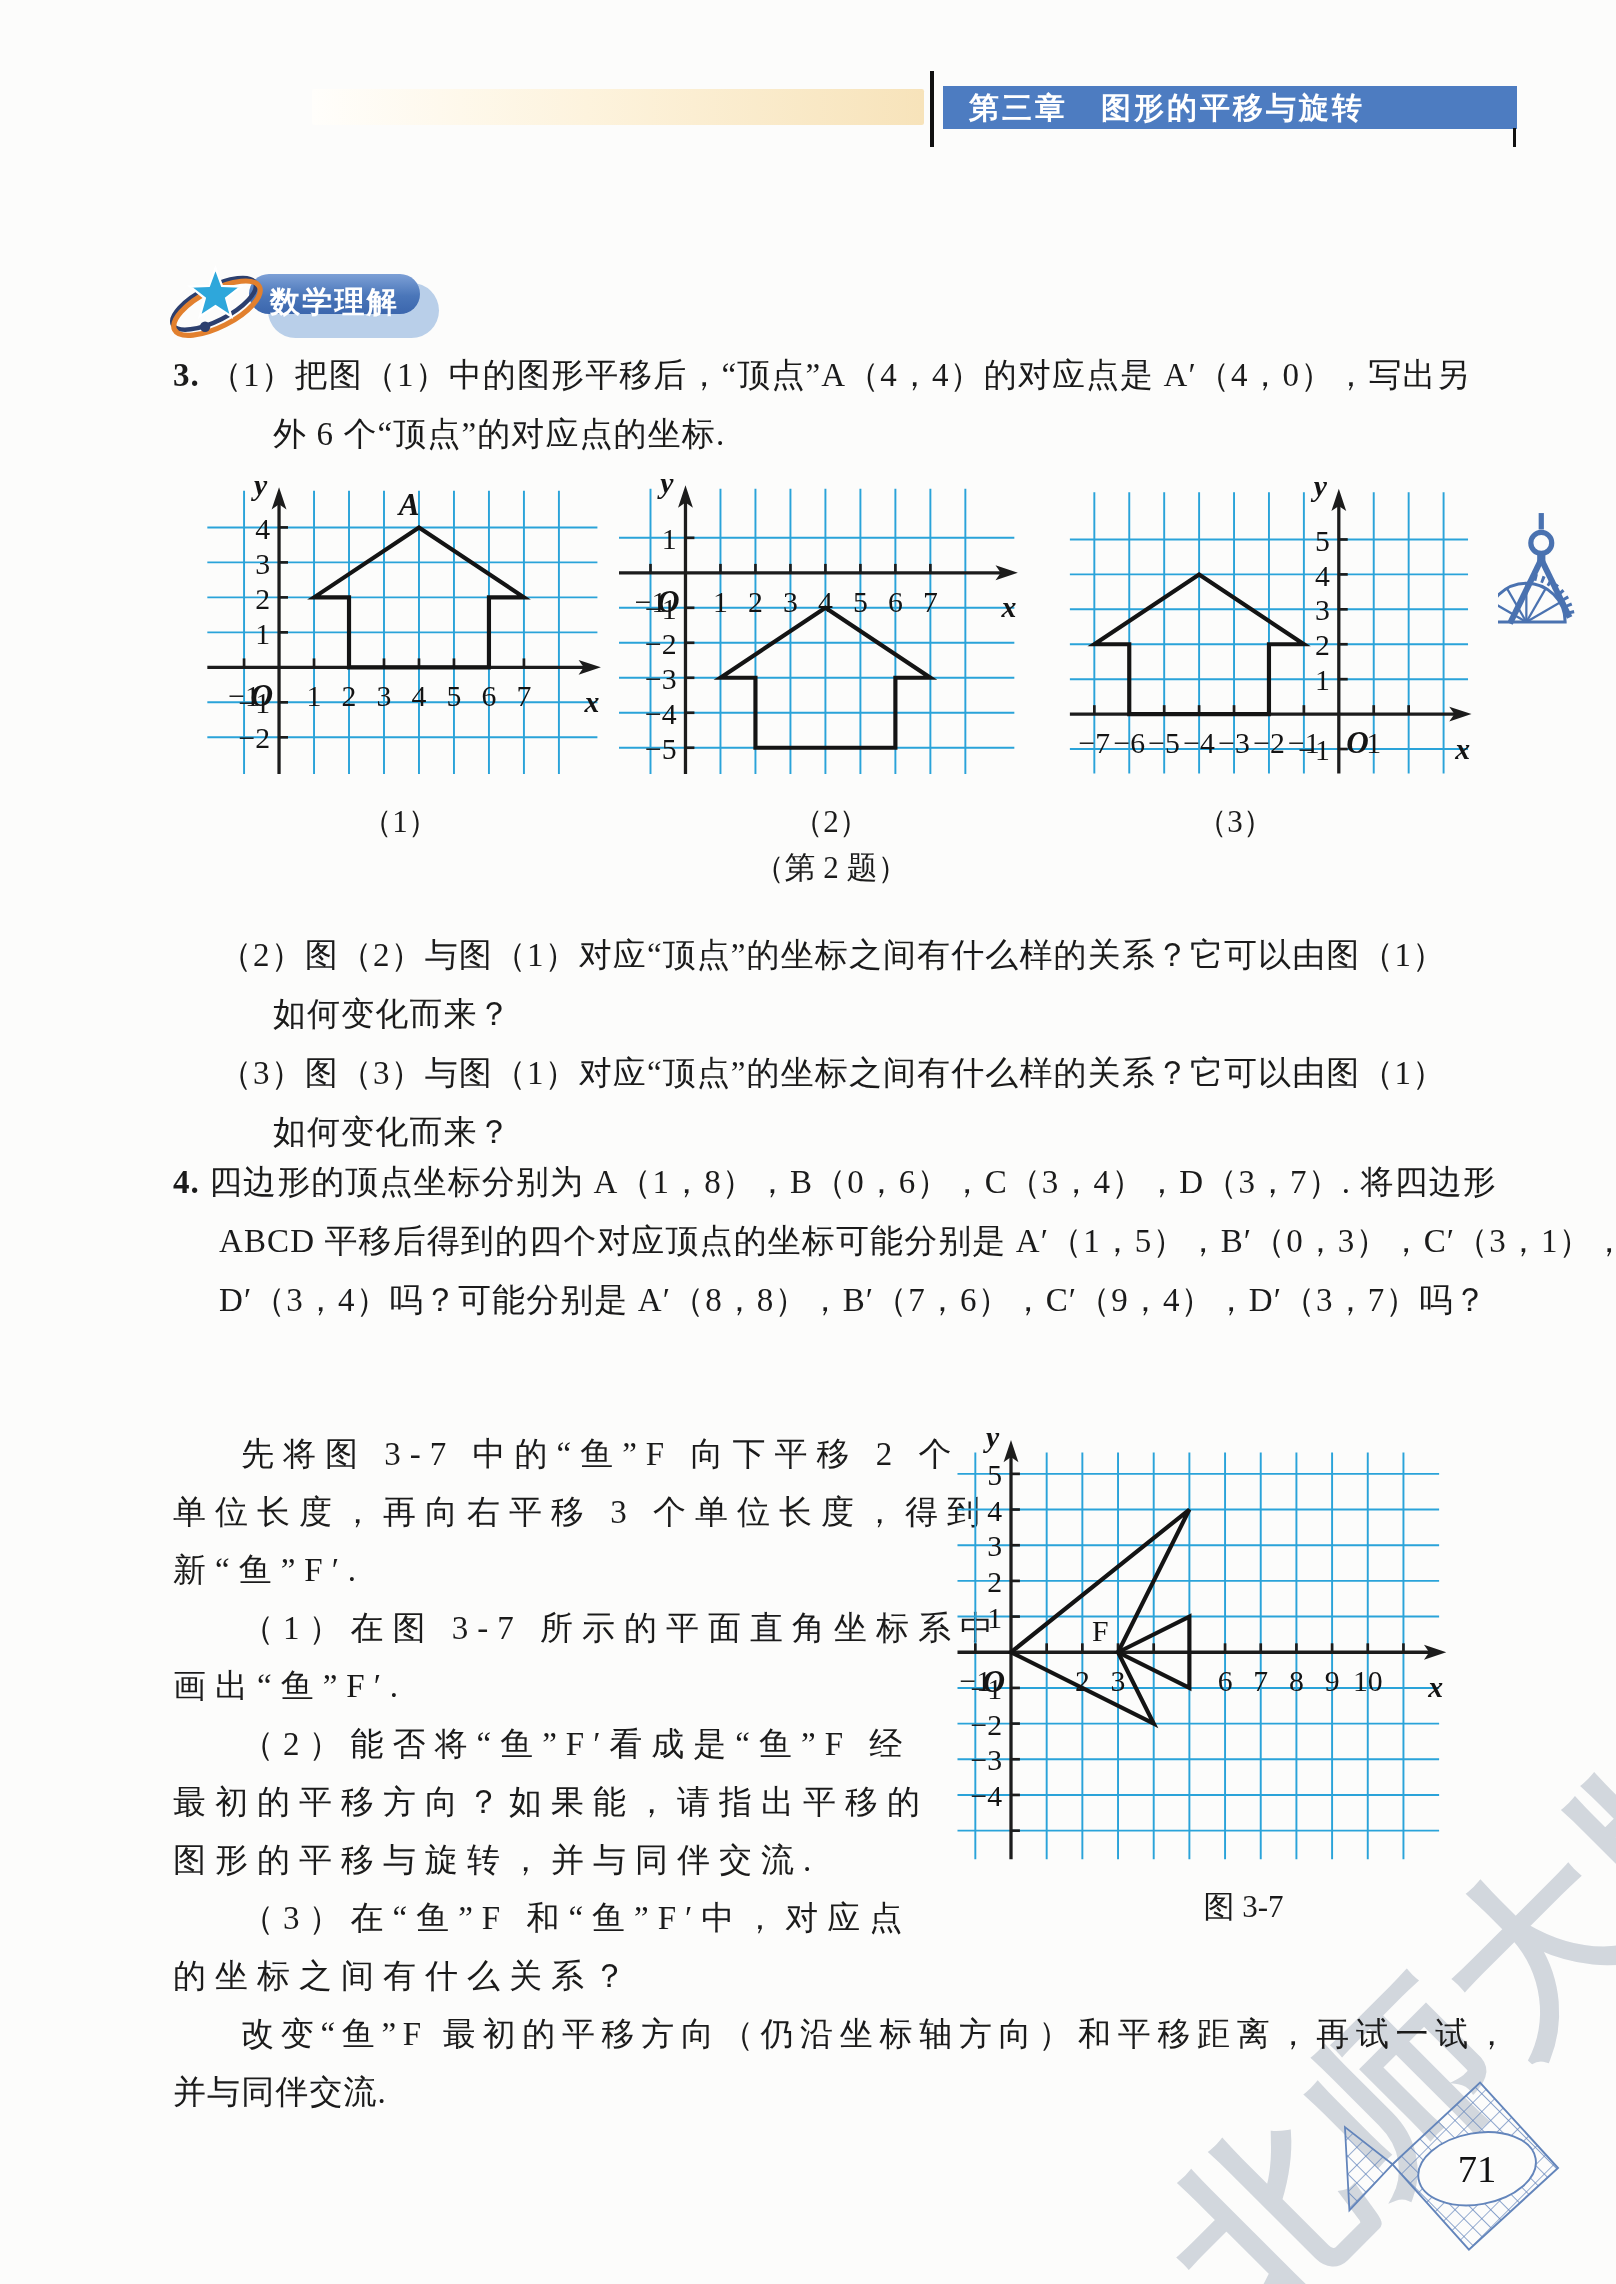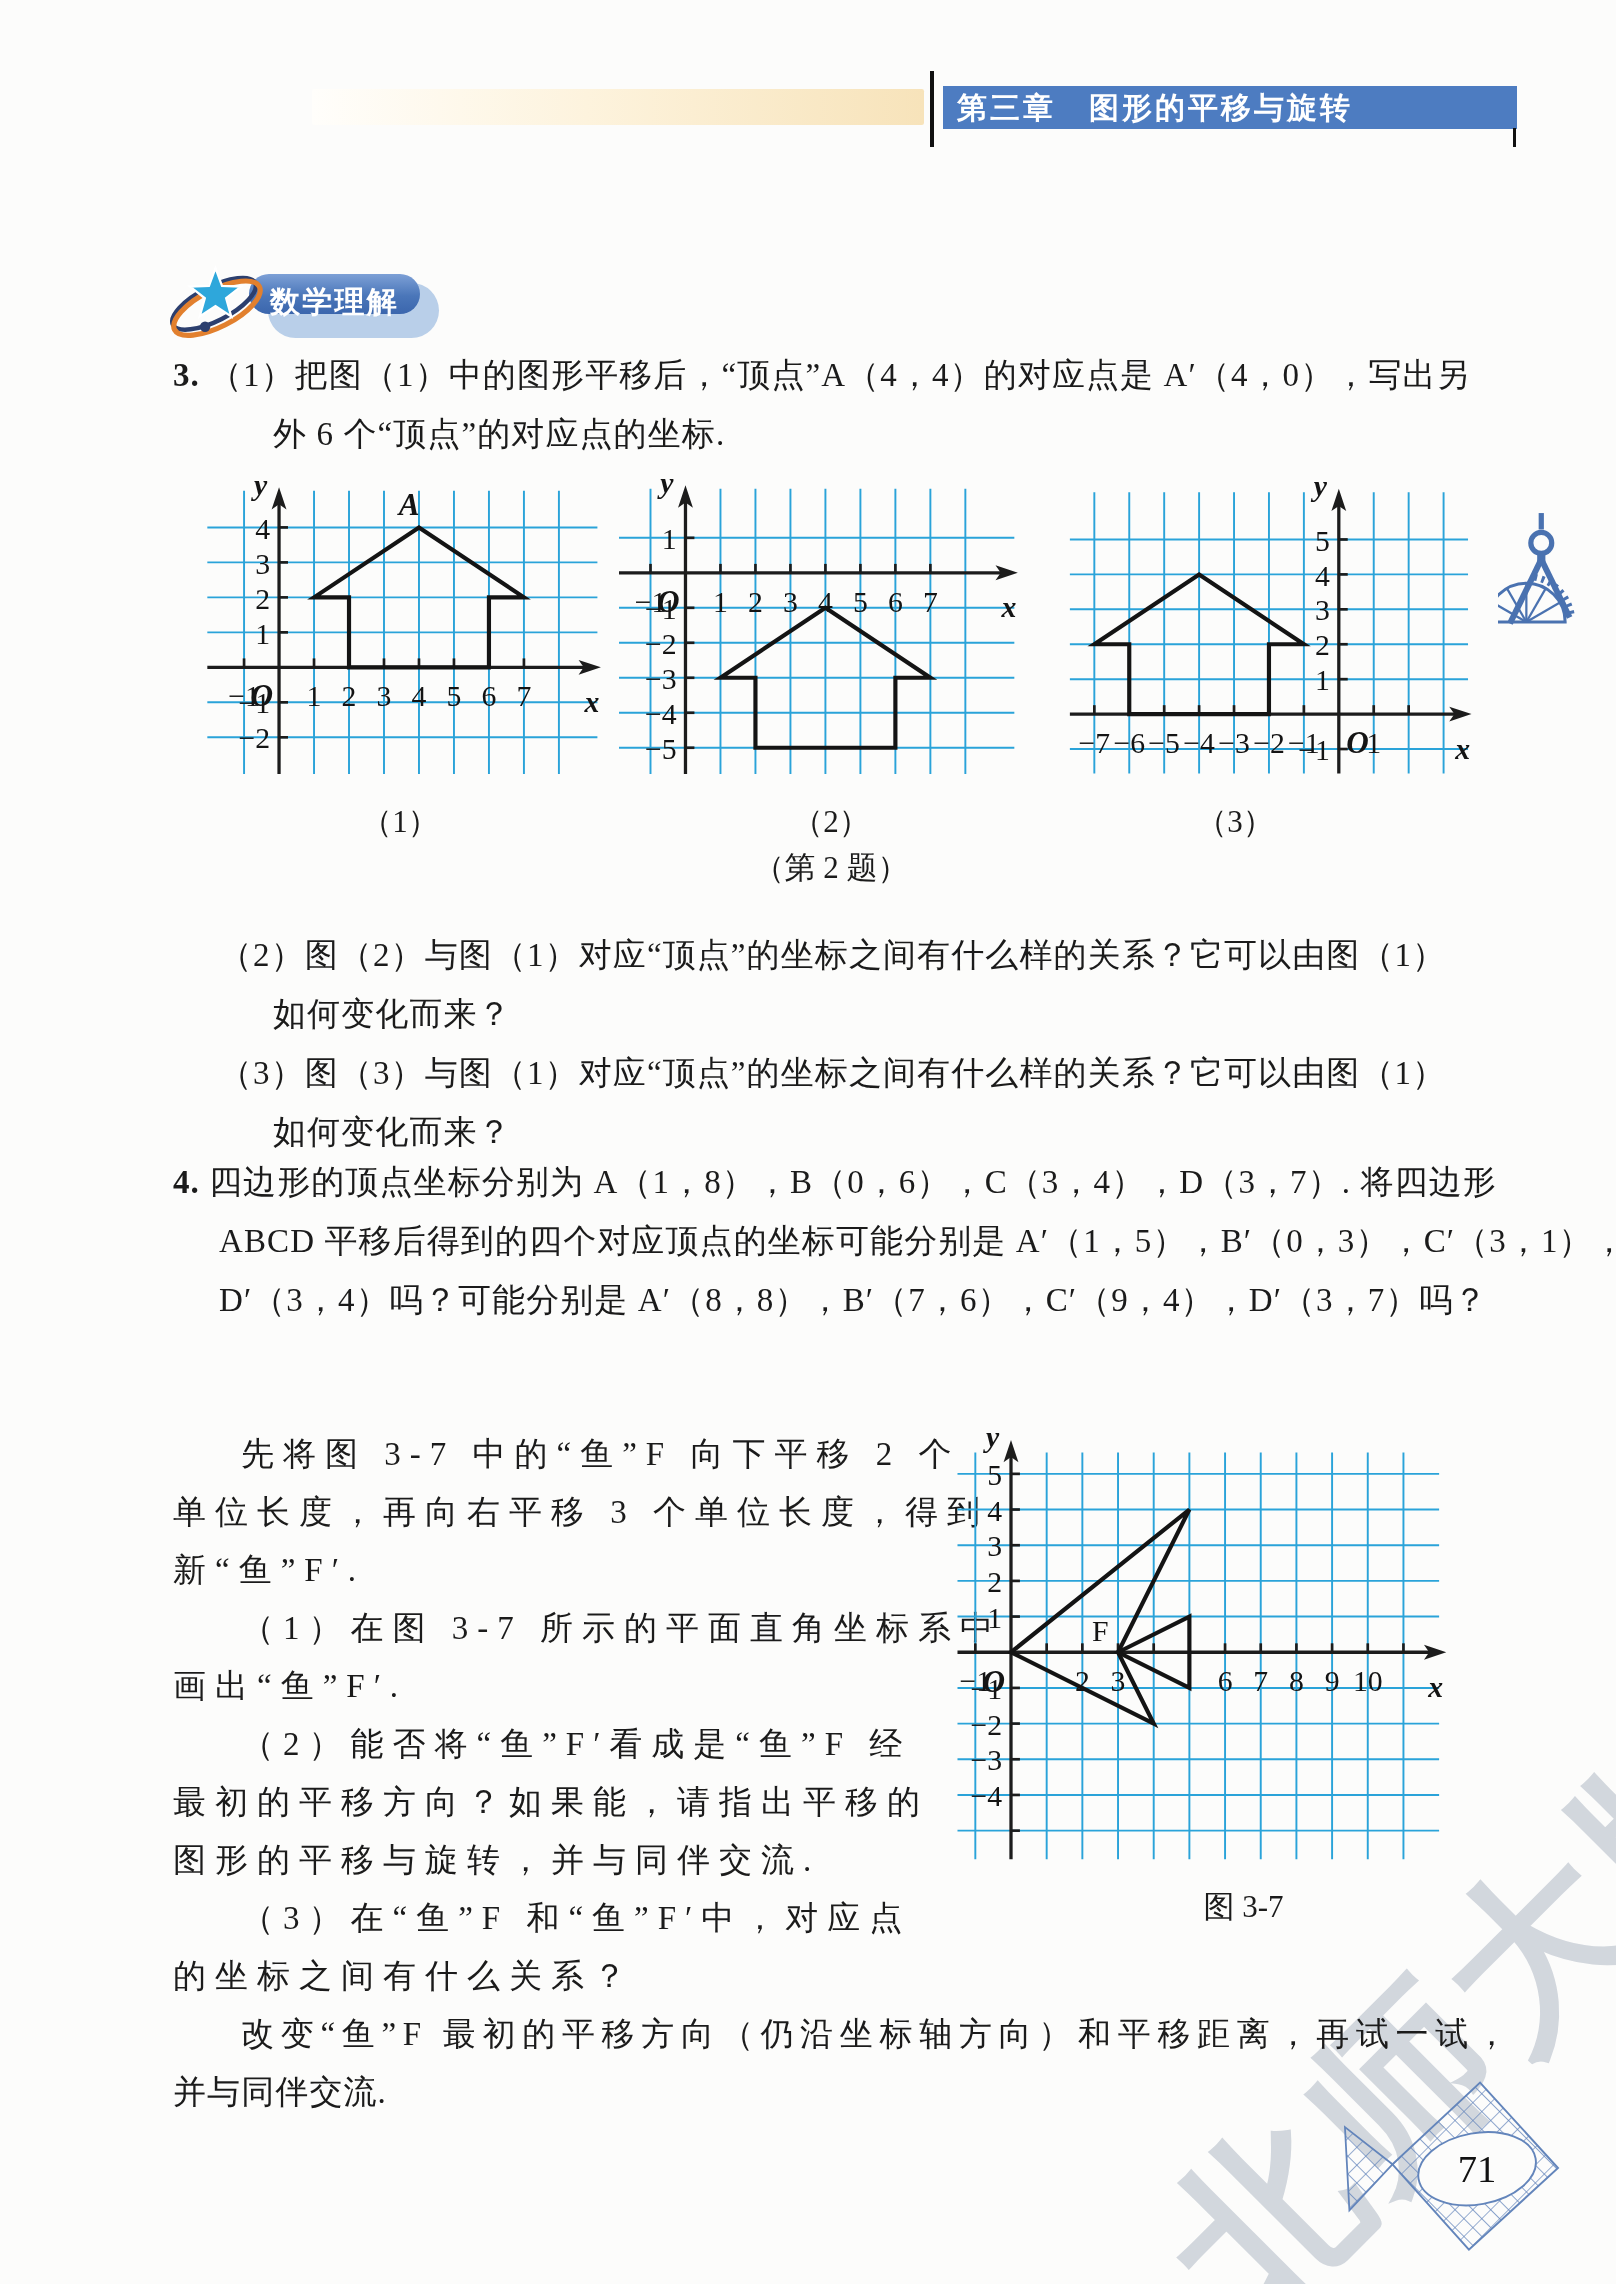--- a/index.html
+++ b/index.html
@@ -3,21 +3,21 @@
 <meta charset="utf-8">
 <style>
   html,body{margin:0;padding:0;background:#e8e8e8;}
   .page{position:relative;width:1617px;height:2284px;background:#fcfcfb;overflow:hidden;
         font-family:"Liberation Serif","DejaVu Serif",serif;color:#1b1b1b;}
   
   .cream-bar{position:absolute;left:312px;top:89px;width:612px;height:36px;
        background:linear-gradient(90deg,#fffefb 0%,#fdf3dd 45%,#f7e3ba 100%);border-radius:2.2px;}
   .hdr-divider{position:absolute;left:930px;top:71px;width:3.7px;height:76px;background:#111;}
   .chapter-box{position:absolute;left:943px;top:86px;width:574px;height:43px;background:#4d7cc1;}
-  .chapter-box span{display:block;padding-left:14px;line-height:43px;color:#fff;
+  .chapter-box span{display:block;padding-left:26px;line-height:43px;color:#fff;
        font-family:"Liberation Sans","DejaVu Sans",sans-serif;font-weight:bold;font-size:30px;letter-spacing:3px;}
   .reg-mark{position:absolute;left:1513px;top:128px;width:3px;height:19.3px;background:#111;}
   
   .badge-pill{position:absolute;left:249px;top:274px;width:171px;height:40px;border-radius:27.5px;
        background:linear-gradient(180deg,#7da0d6 0%,#4a76b9 55%,#3b66ad 100%);z-index:3;
        text-align:center;}
   .badge-pill span{color:#fff;font-family:"Liberation Sans","DejaVu Sans",sans-serif;
        font-weight:bold;font-size:30px;line-height:55px;letter-spacing:2.2px;}
   .badge-shadow{position:absolute;left:268px;top:283px;width:171px;height:55px;border-radius:27.5px;
        background:#b9cfe9;z-index:2;}

